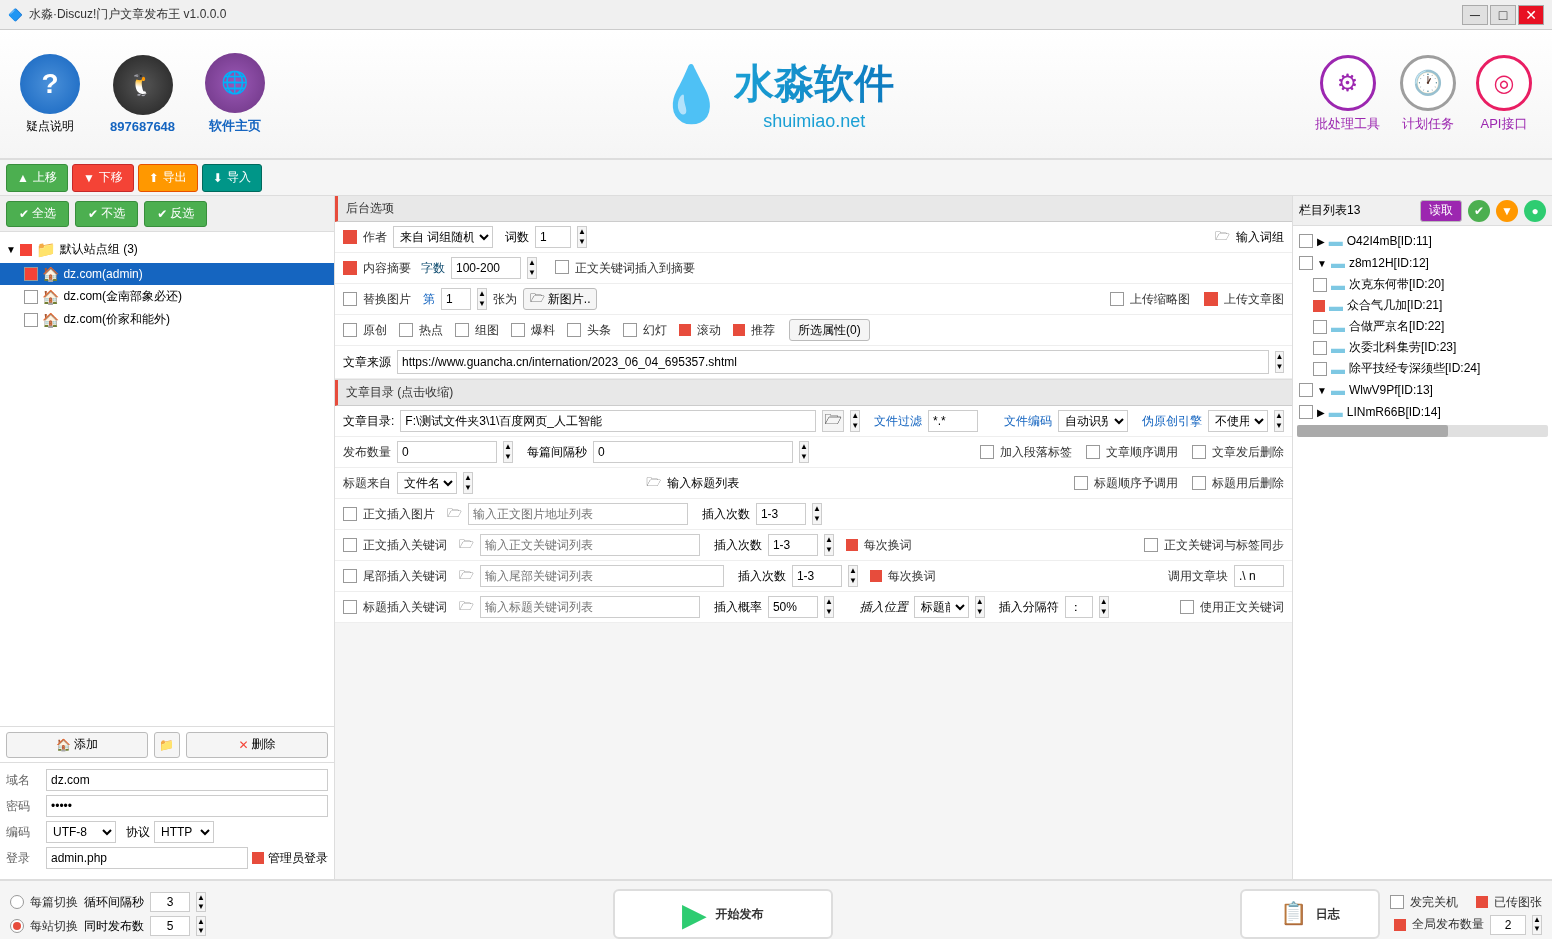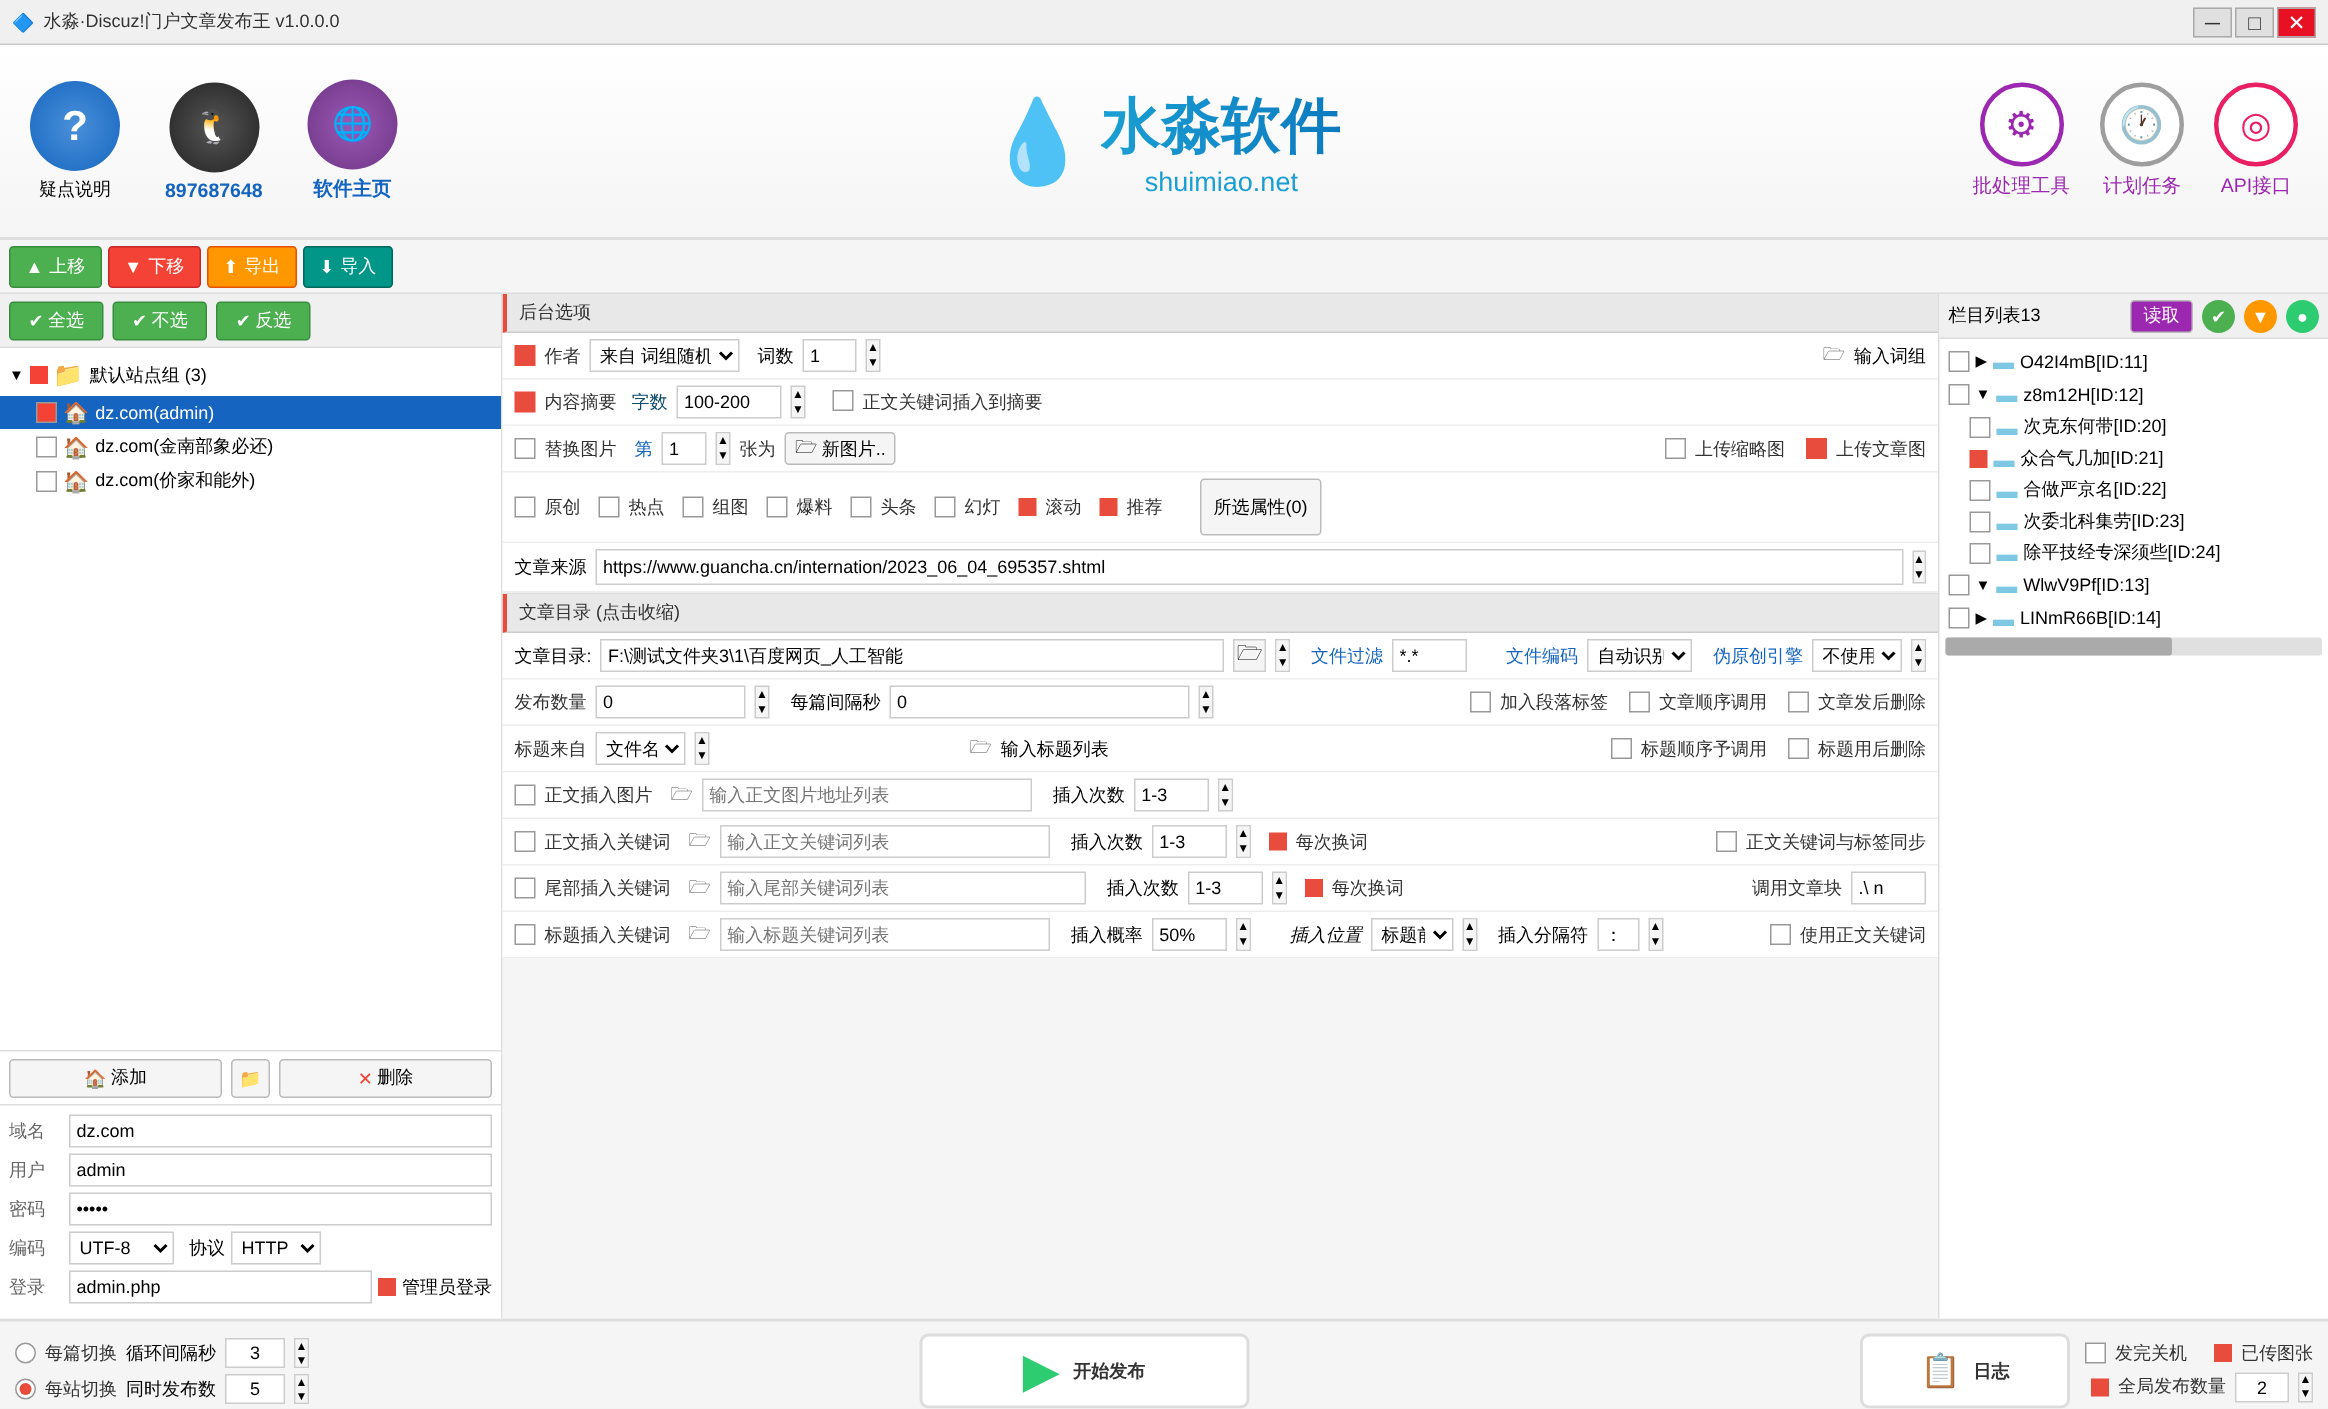--- a/index.html
+++ b/index.html
@@ -530,24 +530,20 @@
         <span>删除</span>
       </button>
     </div>
 
     <div class="site-info">
       <div class="info-row">
         <span class="info-label">域名</span>
         <input class="info-input" style="flex: 1 1 0%;" value="dz.com">
       </div>
       <div class="info-row">
-        <span class="info-label">用户</span>
-        <input class="info-input" style="flex: 1 1 0%;" value="admin">
-      </div>
-      <div class="info-row">
         <span class="info-label">密码</span>
         <input class="info-input" type="password" style="flex: 1 1 0%;" value="admin">
       </div>
       <div class="info-row">
         <span class="info-label">编码</span>
         <select class="info-select" style="width:70px;">
           <option>UTF-8</option>
         </select>
         <span style="margin-left:6px;">协议</span>
         <select class="info-select" style="width:60px;">
@@ -634,21 +630,21 @@
           <span class="checkbox" style="display:inline-block;margin-left:6px;"></span>
           <span class="form-label">爆料</span>
           <span class="checkbox" style="display:inline-block;margin-left:6px;"></span>
           <span class="form-label">头条</span>
           <span class="checkbox" style="display:inline-block;margin-left:6px;"></span>
           <span class="form-label">幻灯</span>
           <span class="red-sq-small" style="margin-left:6px;"></span>
           <span class="form-label">滚动</span>
           <span class="red-sq-small" style="margin-left:6px;"></span>
           <span class="form-label">推荐</span>
-          <button class="action-btn" style="height:38px;padding:0 8px;margin-left:19px;">
+          <button class="action-btn" style="height:22px;padding:0 8px;margin-left:8px;">
             <span>所选属性(0)</span>
           </button>
         </div>
 
         <div class="form-row">
           <span class="form-label blue-text">文章来源</span>
           <input class="url-input" value="https://www.guancha.cn/internation/2023_06_04_695357.shtml" style="">
           <div class="spin-btn">
               <div class="spin-up">▲</div>
               <div class="spin-down">▼</div>

